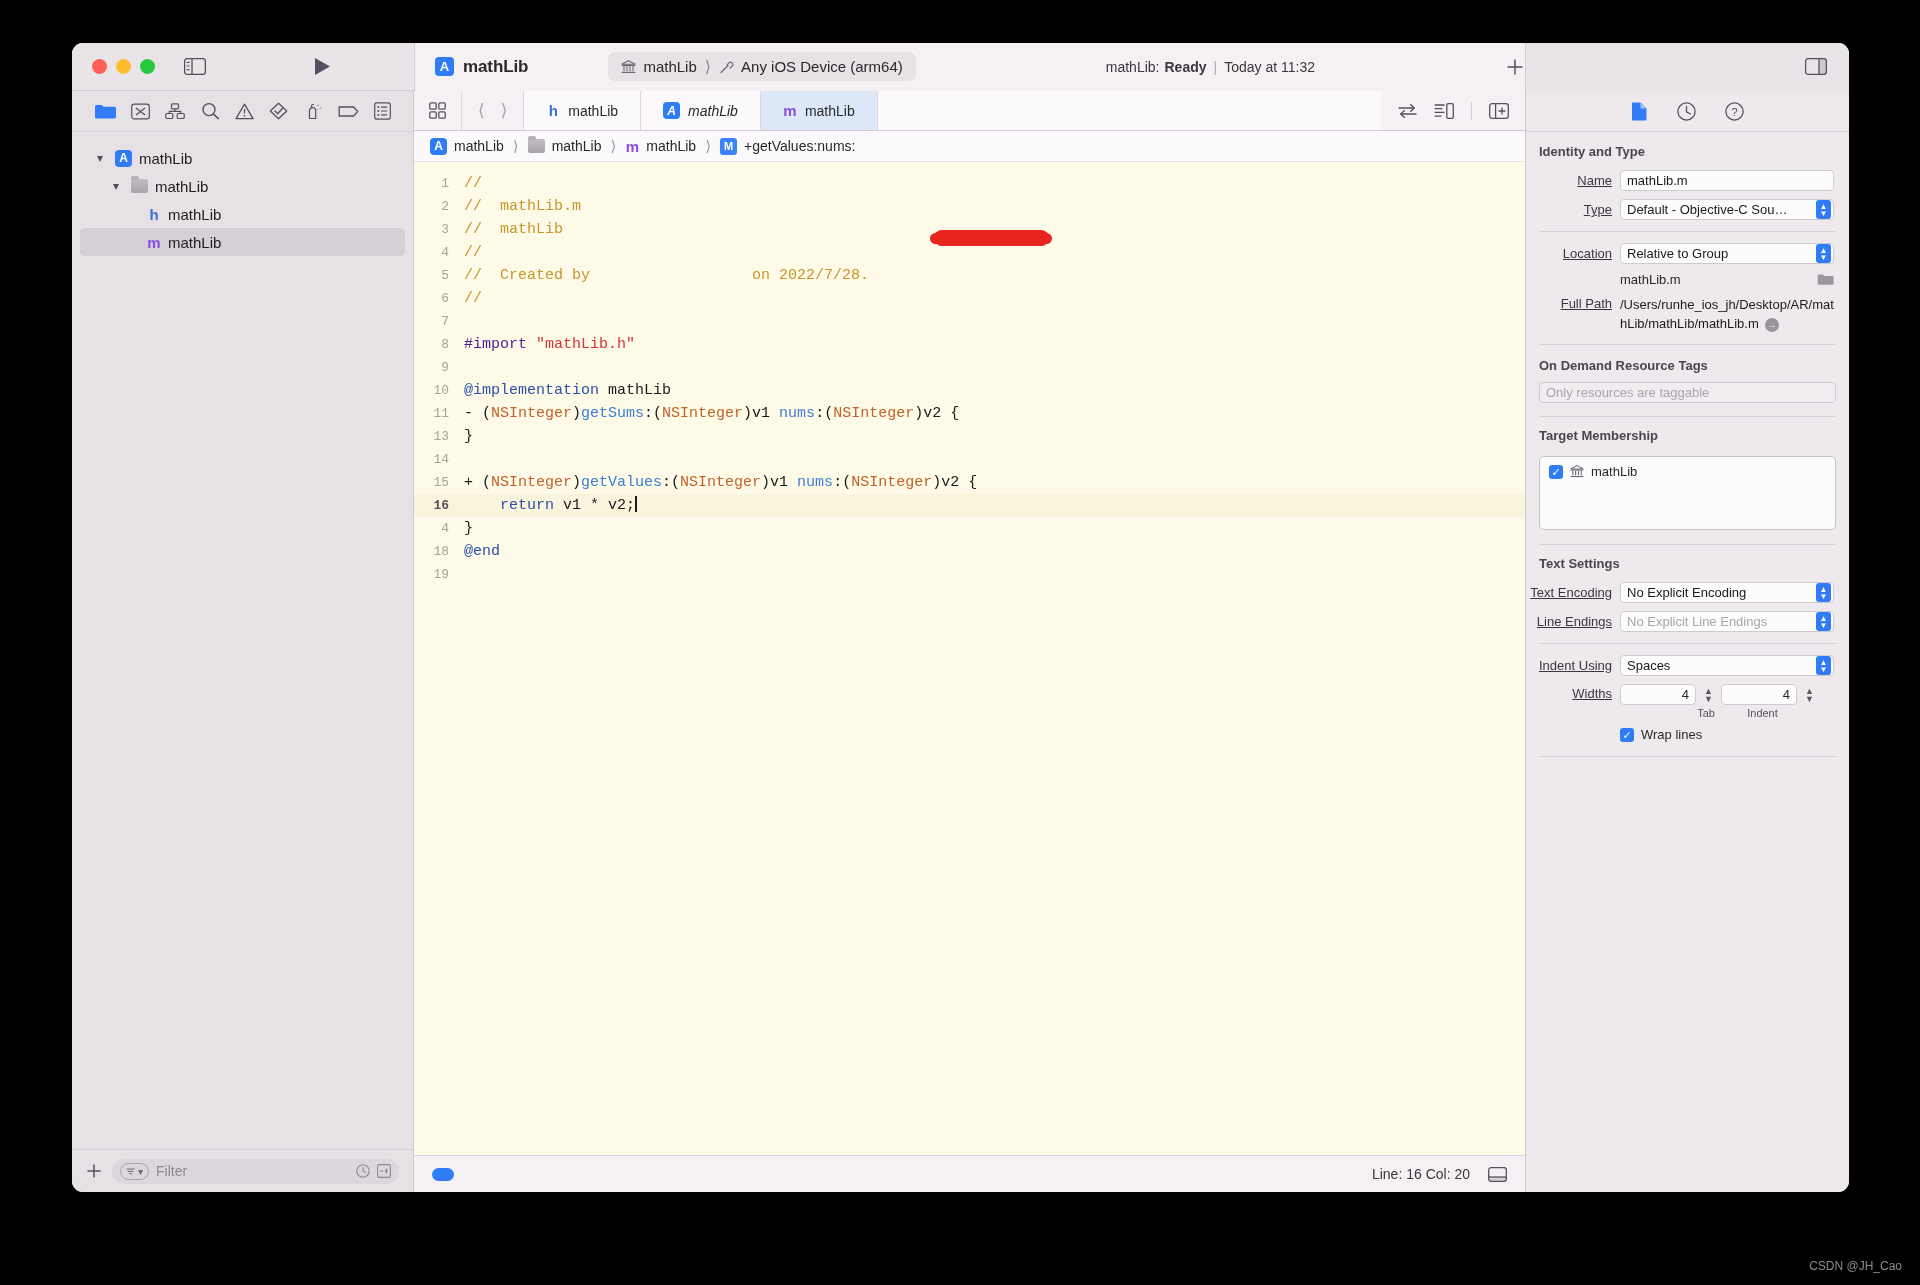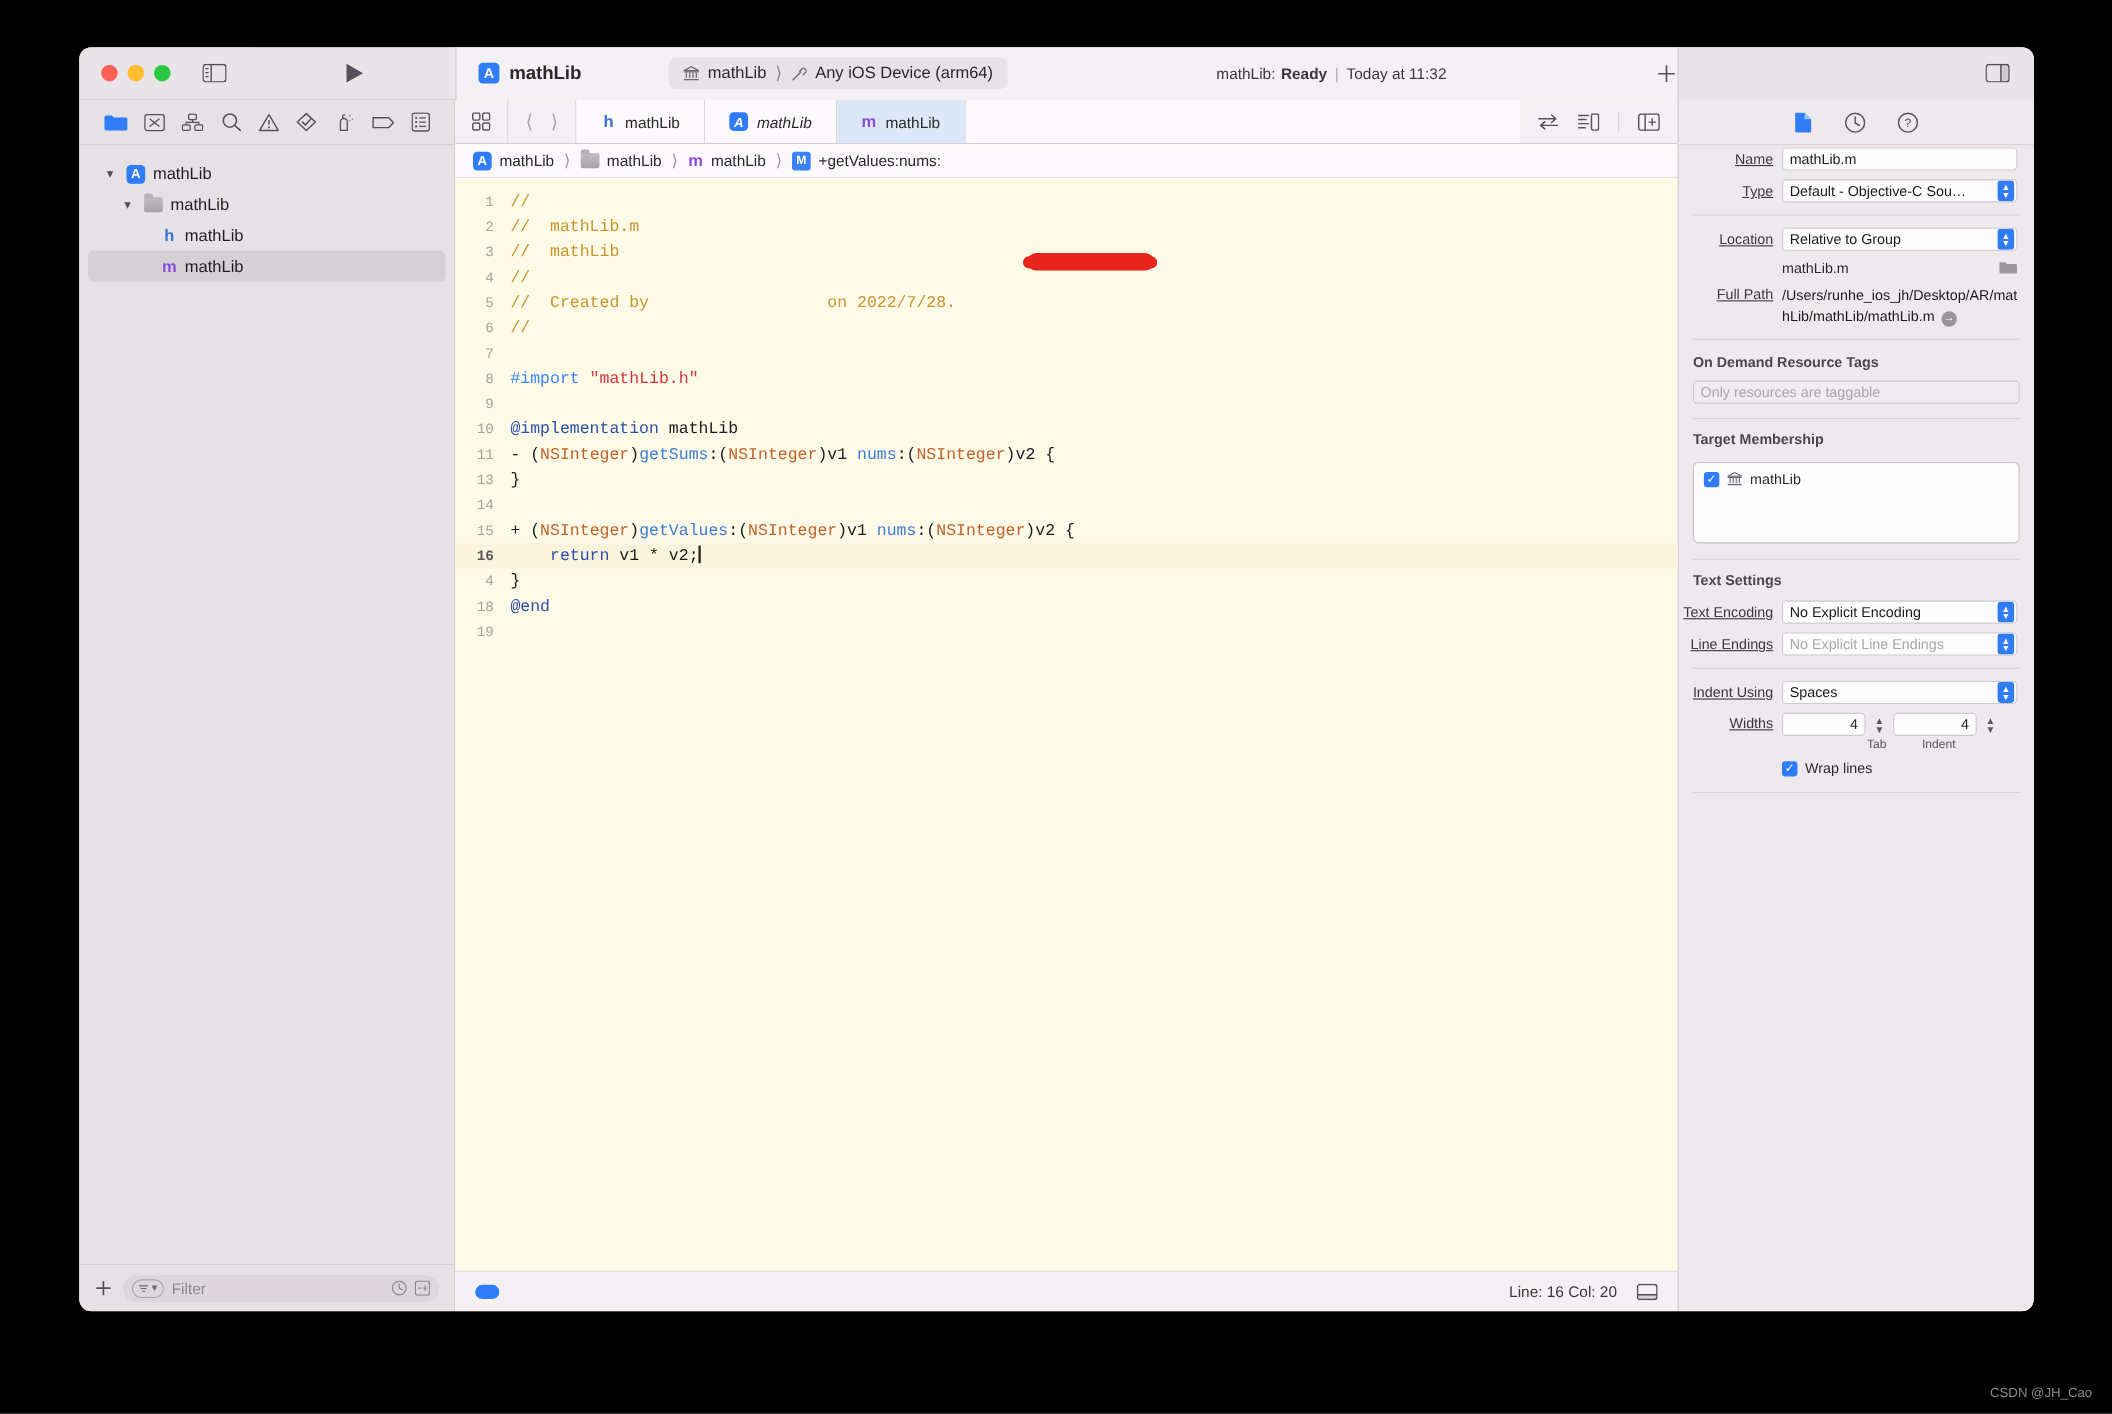--- a/index.html
+++ b/index.html
@@ -201,21 +201,21 @@
   }
   .cline { display: flex; height: 23px; align-items: baseline; }
   .cline.cur { background: #fbf4dd; }
   .lnum {
     width: 50px; flex:none; text-align: right; padding-right: 15px;
     color: #a7a39a; font-size: 13px;
   }
   .cline.cur .lnum { color: #57545c; font-weight: bold; }
   .ctext { white-space: pre; color: #1b1a1d; }
   .cm { color: #c9952c; }
-  .pp { color: #3b82f6; }
+  .pp { color: #4c1d95; }
   .str { color: #d6333a; }
   .kw  { color: #2c4fa8; }
   .ty  { color: #c2622a; }
   .mth { color: #3d7dd4; }
   .caret {
     display:inline-block; width: 1.5px; height: 16px;
     background: #1b1a1d; vertical-align: -3px;
   }
   #redact {
     position: absolute;
@@ -717,20 +717,21 @@
         <span class="glyph">
           <svg width="19" height="19" viewBox="0 0 19 19">
               <circle cx="9.5" cy="9.5" r="8.6" fill="none" stroke="#55505c" stroke-width="1.3"></circle>
               <text x="9.5" y="13.6" font-size="11" text-anchor="middle" fill="#55505c" font-family="Liberation Sans, sans-serif">?</text>
             </svg>
         </span>
       </div>
 
       <div id="insp-scroll">
 
+        <div class="sect-title">Identity and Type</div>
 
         <div class="frow">
           <span class="flabel">Name</span>
           <span class="fval">
             <span class="tfield">
               <span>mathLib.m</span>
             </span>
           </span>
         </div>
 

